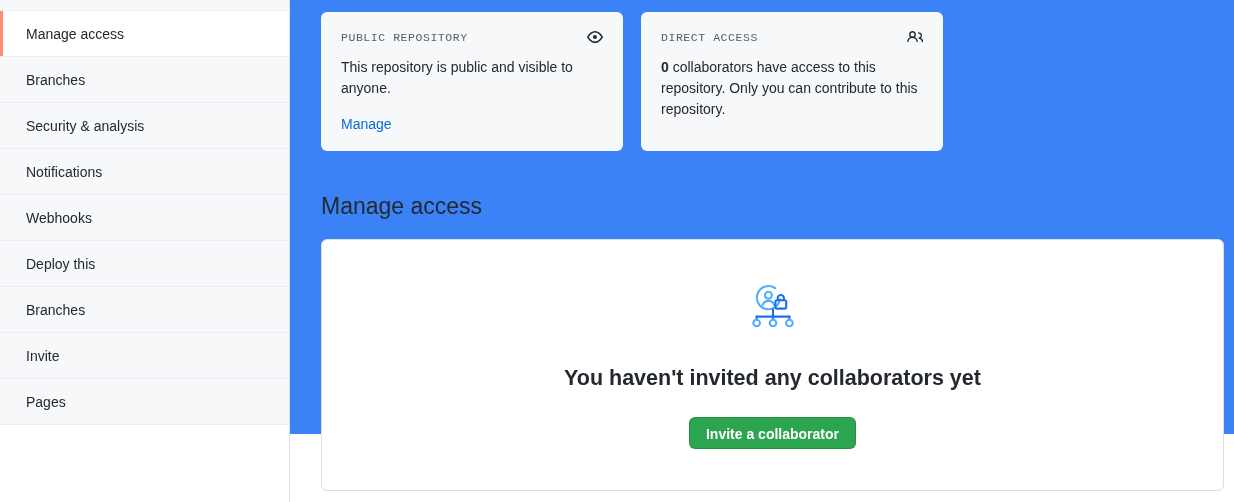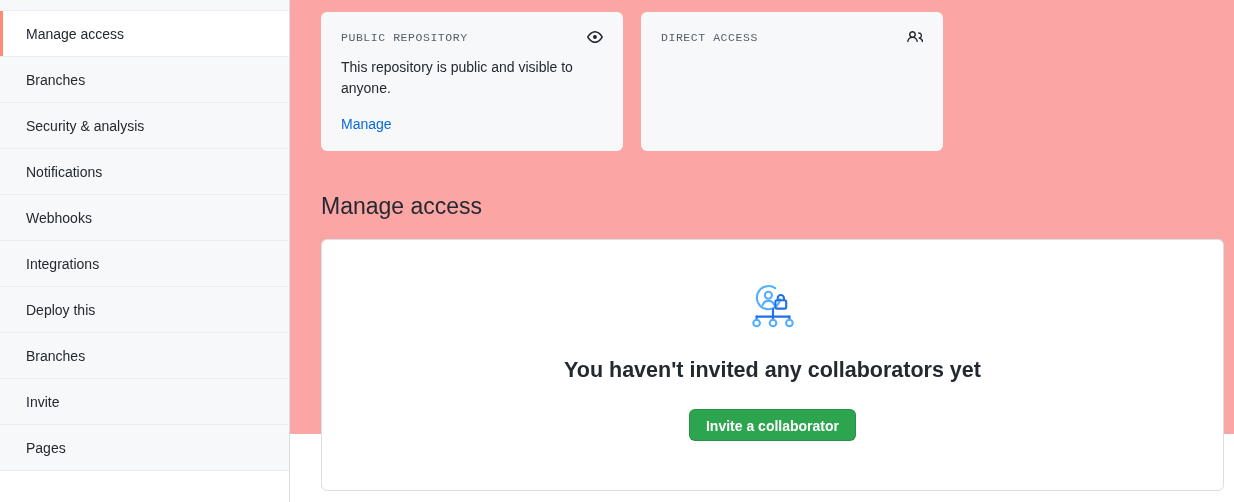--- a/index.html
+++ b/index.html
@@ -58,21 +58,21 @@
     width: 3px;
     background: #fd8c73;
   }
 
   
   #main {
     position: absolute;
     left: 290px; top: 0;
     width: 944px;
     height: 434px;
-    background: #fca5a5;
+    background: #3b82f6;
   }
 
   .cards-row {
     position: absolute;
     left: 31px;
     top: 12px;
     display: flex;
     gap: 18px;
   }
   .info-card {
@@ -138,21 +138,21 @@
   }
   .empty-state {
     width: 100%;
     padding-top: 42px;
     display: flex;
     flex-direction: column;
     align-items: center;
   }
   .empty-illustration { display: block; }
   .empty-title {
-    margin: 22px 0 0 0;
+    margin: 30px 0 0 0;
     font-size: 21.5px;
     font-weight: 600;
     color: #24292f;
     line-height: 28px;
     text-align: center;
   }
   .btn-primary {
     margin-top: 25px;
     background: #2da44e;
     border: 1px solid rgba(27,31,36,0.15);
@@ -181,23 +181,20 @@
       <span>Branches</span>
     </div>
     <div class="nav-item">
       <span>Security &amp; analysis</span>
     </div>
     <div class="nav-item">
       <span>Notifications</span>
     </div>
     <div class="nav-item">
       <span>Webhooks</span>
-    </div>
-    <div class="nav-item">
-      <span>Integrations</span>
     </div>
     <div class="nav-item">
       <span>Deploy this</span>
     </div>
     <div class="nav-item">
       <span>Branches</span>
     </div>
     <div class="nav-item">
       <span>Invite</span>
     </div>
@@ -225,20 +222,21 @@
 
       <section class="info-card">
         <div class="card-head">
           <div class="card-label">DIRECT ACCESS</div>
           <span class="card-icon">
             <svg width="16" height="16" viewBox="0 0 16 16" fill="#24292f" aria-hidden="true">
               <path d="M5.5 3.5a2 2 0 1 0 0 4 2 2 0 0 0 0-4ZM2 5.5a3.5 3.5 0 1 1 5.898 2.549 5.508 5.508 0 0 1 3.034 4.084.75.75 0 1 1-1.482.235 4 4 0 0 0-7.9 0 .75.75 0 0 1-1.482-.236A5.507 5.507 0 0 1 3.102 8.05 3.493 3.493 0 0 1 2 5.5ZM11 4a.75.75 0 0 1 .75-.75 3.25 3.25 0 0 1 2.193 5.65 4.752 4.752 0 0 1 2.302 3.524.75.75 0 0 1-1.49.16 3.25 3.25 0 0 0-2.67-2.824.75.75 0 0 1 .008-1.48A1.75 1.75 0 0 0 11.75 4.75.75.75 0 0 1 11 4Z"></path>
             </svg>
           </span>
         </div>
+        <div class="card-body"><b>0</b><span> collaborators have access to this repository. Only you can contribute to this repository.</span></div>
       </section>
 
     </div>
 
     <h2 class="section-title">Manage access</h2>
 
     <div class="panel">
       <div class="empty-state">
         <span class="empty-illustration">
           <svg width="58" height="48" viewBox="0 0 58 48" fill="none" aria-hidden="true">

